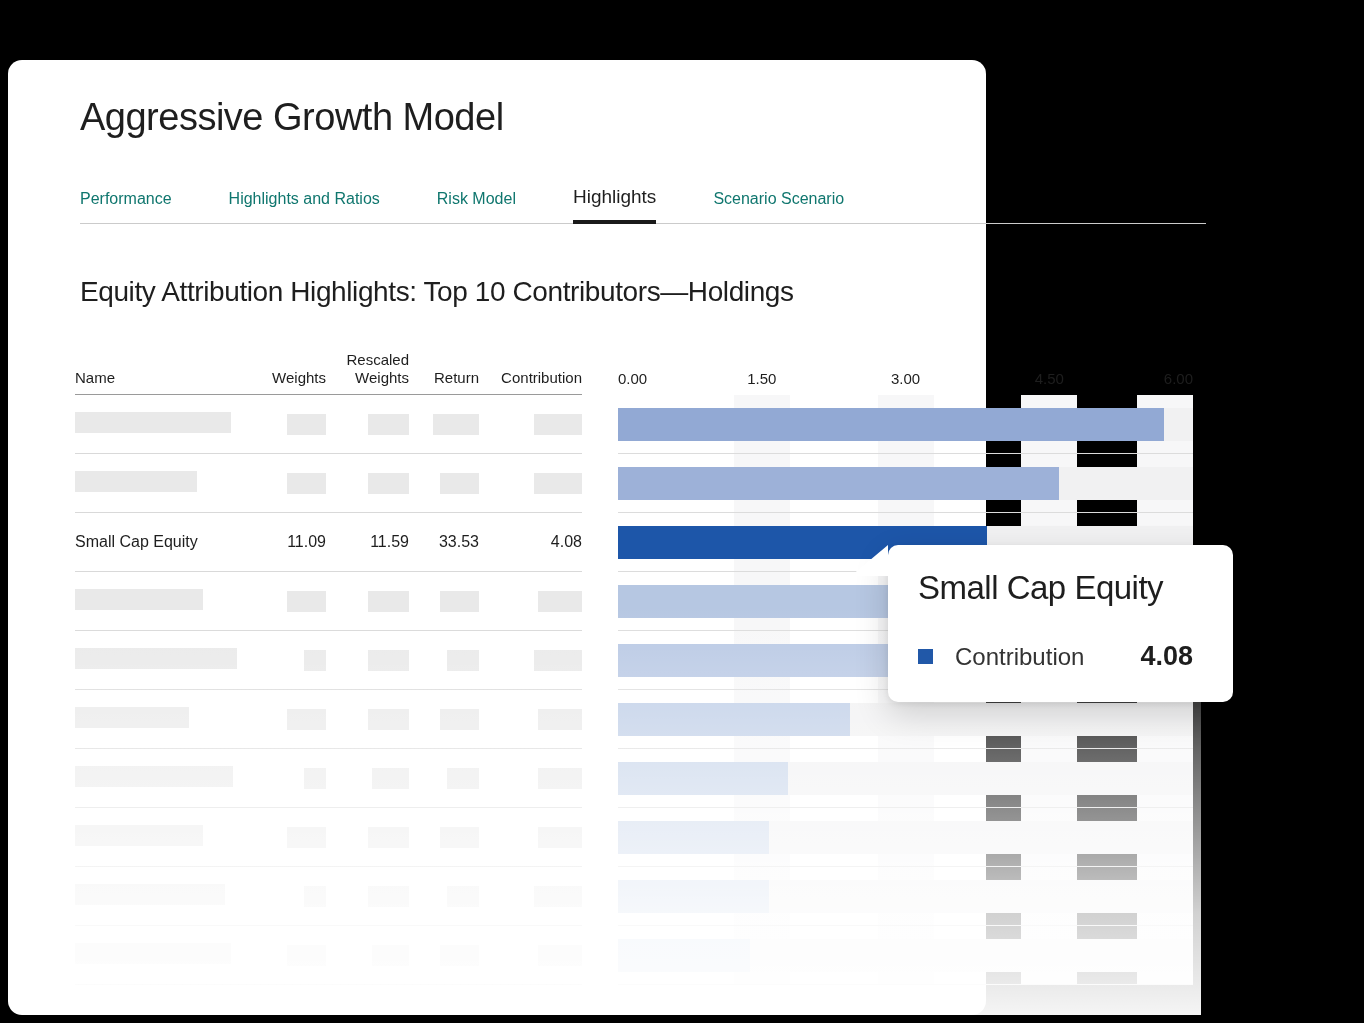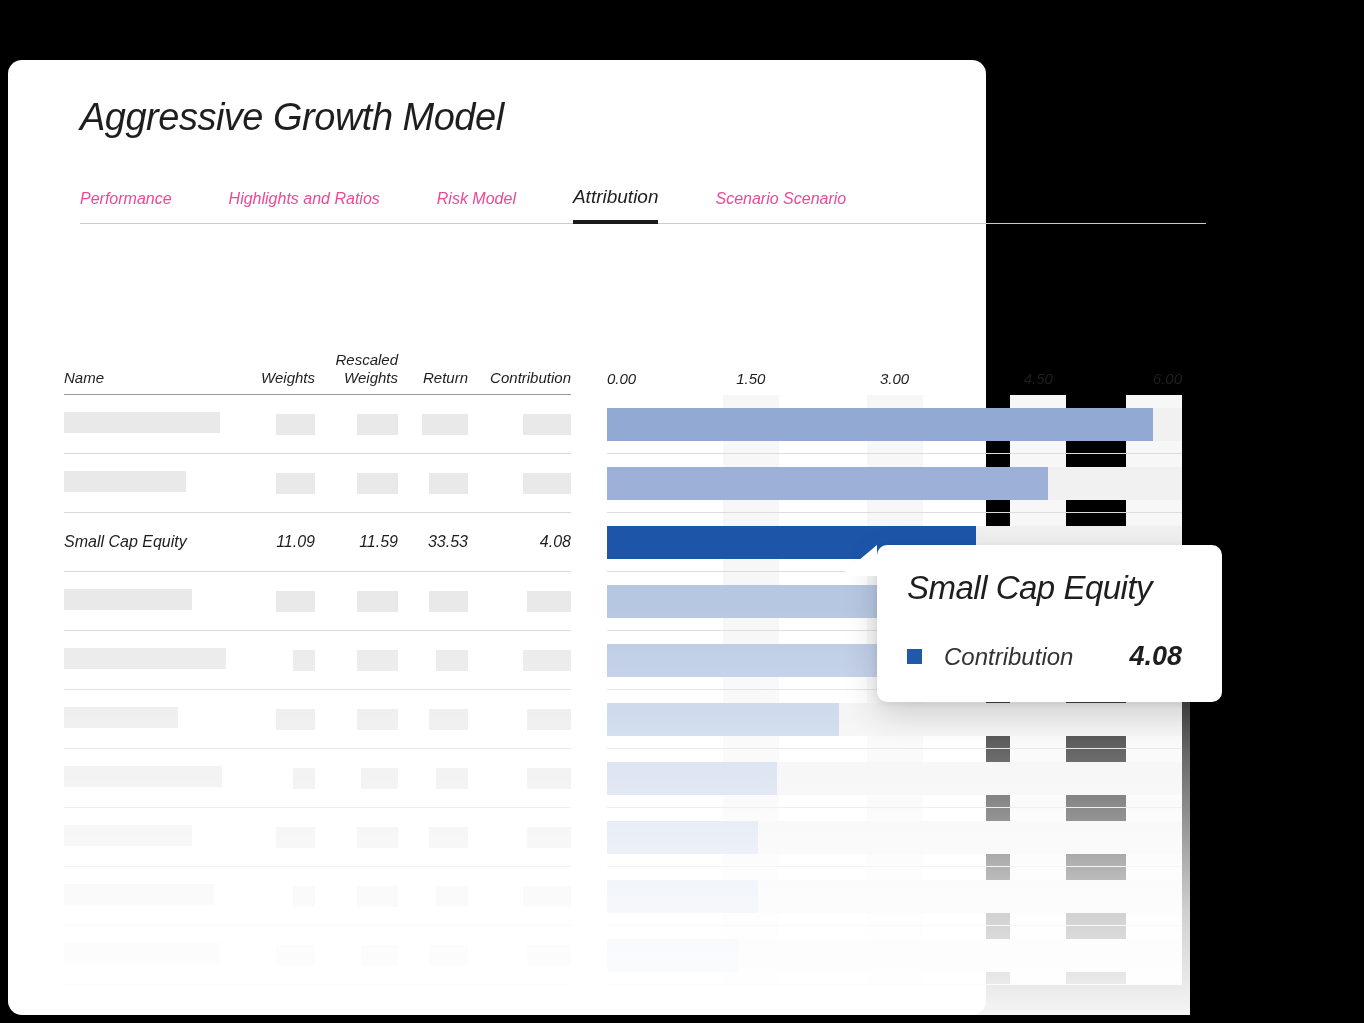--- a/index.html
+++ b/index.html
@@ -1,37 +1,37 @@
 <!DOCTYPE html>
 <html><head>
 <meta charset="utf-8">
 <style>
   * { margin:0; padding:0; box-sizing:border-box; }
   html,body { width:1364px; height:1023px; background:#000; overflow:hidden;
               font-family:"Liberation Sans", sans-serif; }
 
   .card { position:absolute; left:8px; top:60px; width:978px; height:955px;
-          background:#fff; border-radius:14px; box-shadow:0 0 0 1px rgba(0,0,0,.25);font-style:italic; }
+          background:#fff; border-radius:14px; box-shadow:0 0 0 1px rgba(0,0,0,.25); }
 
   .page-title { position:absolute; left:72px; top:36px; font-size:38px; font-weight:400;
                 color:#1e1e1e; letter-spacing:-0.5px; }
 
   
   .tabs { position:absolute; left:72px; top:126px; width:1126px; display:flex;
           column-gap:57px; align-items:flex-end; border-bottom:1px solid #cbcbcb; }
-  .tab { position:relative; font-size:16px; color:#ec4899; padding-bottom:15px; cursor:pointer; }
+  .tab { position:relative; font-size:16px; color:#0f766e; padding-bottom:15px; cursor:pointer; }
   .tab.active { font-size:19px; color:#1e1e1e; }
   .tab.active::after { content:""; position:absolute; left:0; right:0; bottom:-1px;
                        height:4px; background:#1a1a1a; }
 
   .section-heading { position:absolute; left:72px; top:216px; font-size:28px; font-weight:400;
                      color:#1e1e1e; letter-spacing:-0.4px; }
 
   
-  .main { position:absolute; left:56px; top:275px; width:1126px; height:680px; }
+  .main { position:absolute; left:67px; top:275px; width:1126px; height:680px; }
 
   .table { position:absolute; left:0; top:0; width:507px; }
   .tgrid { display:grid; grid-template-columns:171px 80px 83px 70px 103px; align-items:center; }
   .thead { height:60px; align-items:end; padding-bottom:7px; border-bottom:1px solid #9a9a9a;
            font-size:15px; color:#1e1e1e; }
   .thead .col { text-align:right; line-height:1.2; white-space:pre-line; }
   .thead .col.name { text-align:left; }
   .trow { height:59px; border-bottom:1px solid #d9d9d9; font-size:16px; color:#1e1e1e; }
   .trow .cell { text-align:right; }
   .trow .cell.name { text-align:left; }
@@ -70,24 +70,25 @@
 <body>
 
 <div class="card">
 
   <h1 class="page-title">Aggressive Growth Model</h1>
 
   <nav class="tabs">
       <div class="tab">Performance</div>
       <div class="tab">Highlights and Ratios</div>
       <div class="tab">Risk Model</div>
-      <div class="tab active">Attribution</div>
+      <div class="tab active">Highlights</div>
       <div class="tab">Scenario Scenario</div>
     </nav>
 
+  <h2 class="section-heading">Equity Attribution Highlights: Top 10 Contributors—Holdings</h2>
 
   <div class="main">
 
     <div class="table">
       <div class="tgrid thead">
           <div class="col name">Name</div>
           <div class="col">Weights</div>
           <div class="col">Rescaled
 Weights</div>
           <div class="col">Return</div>

